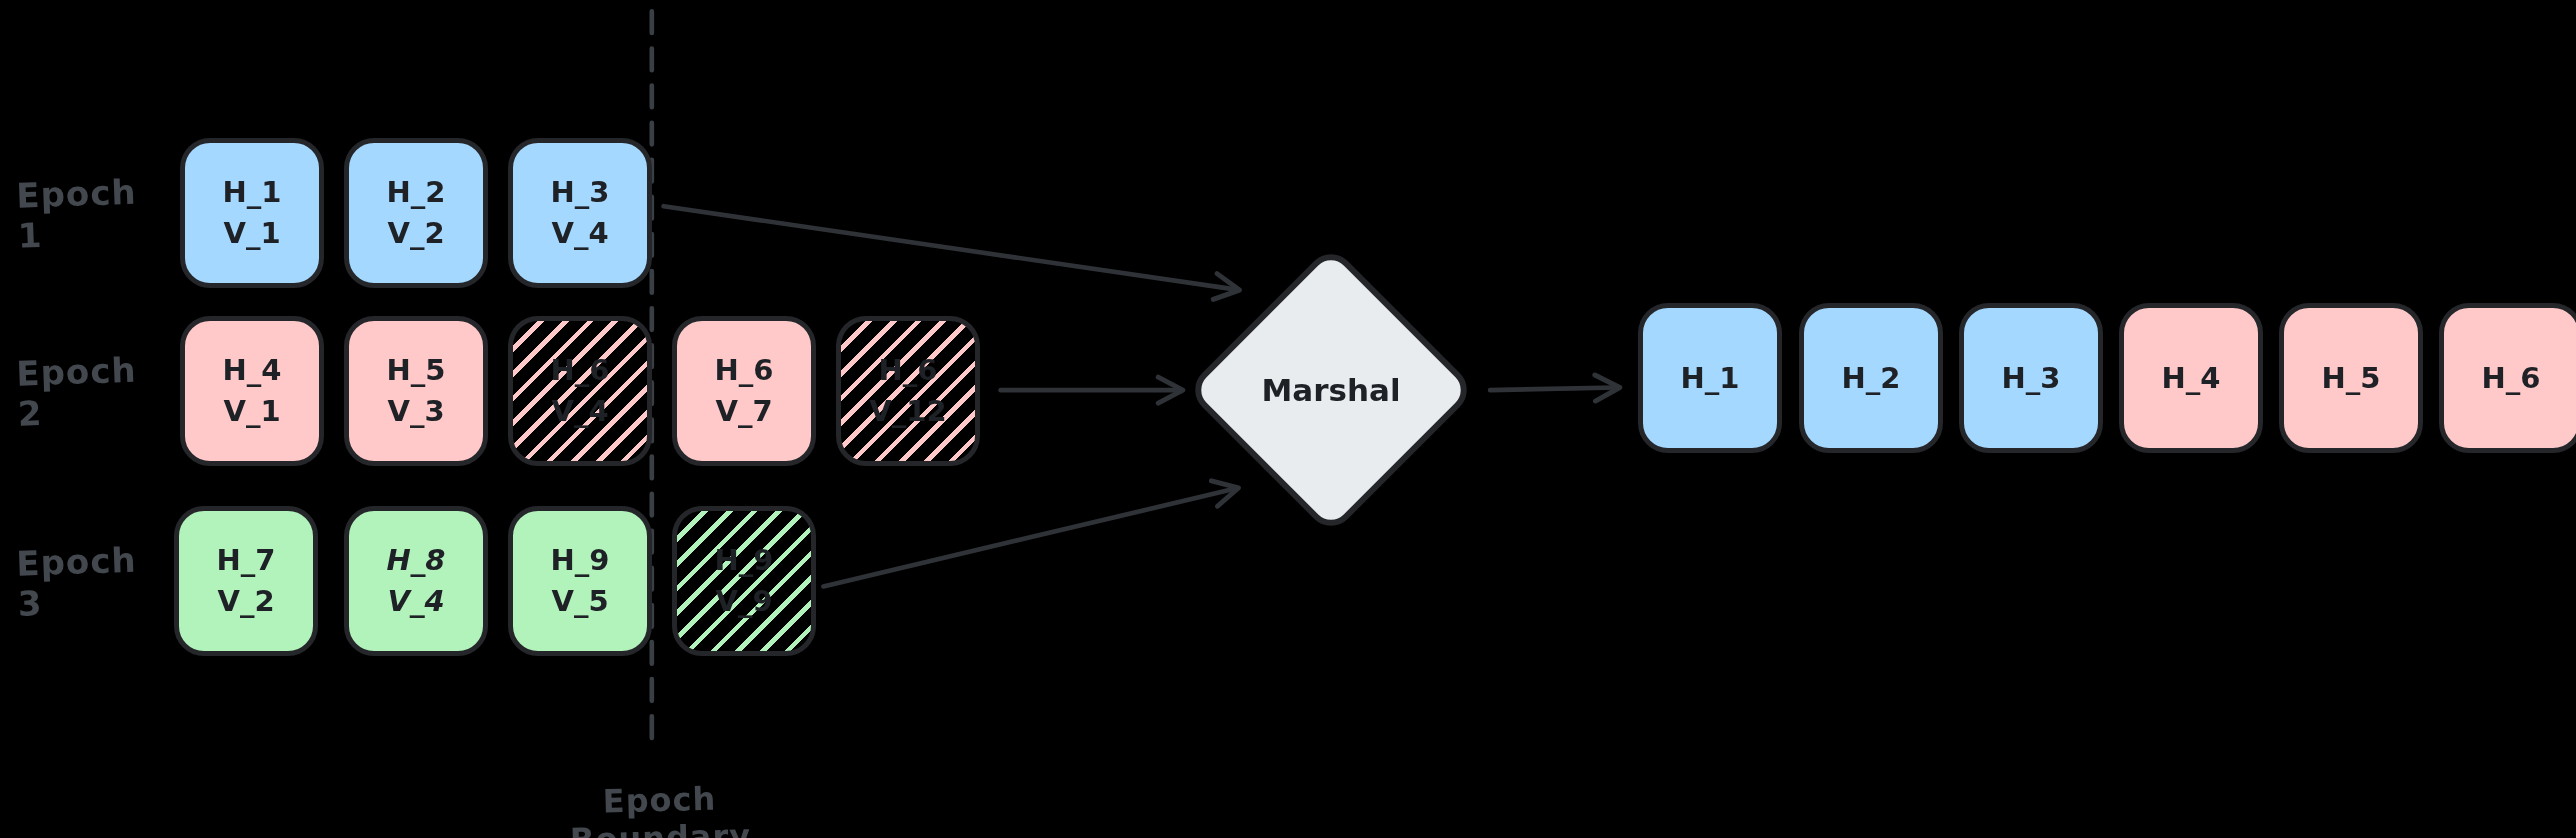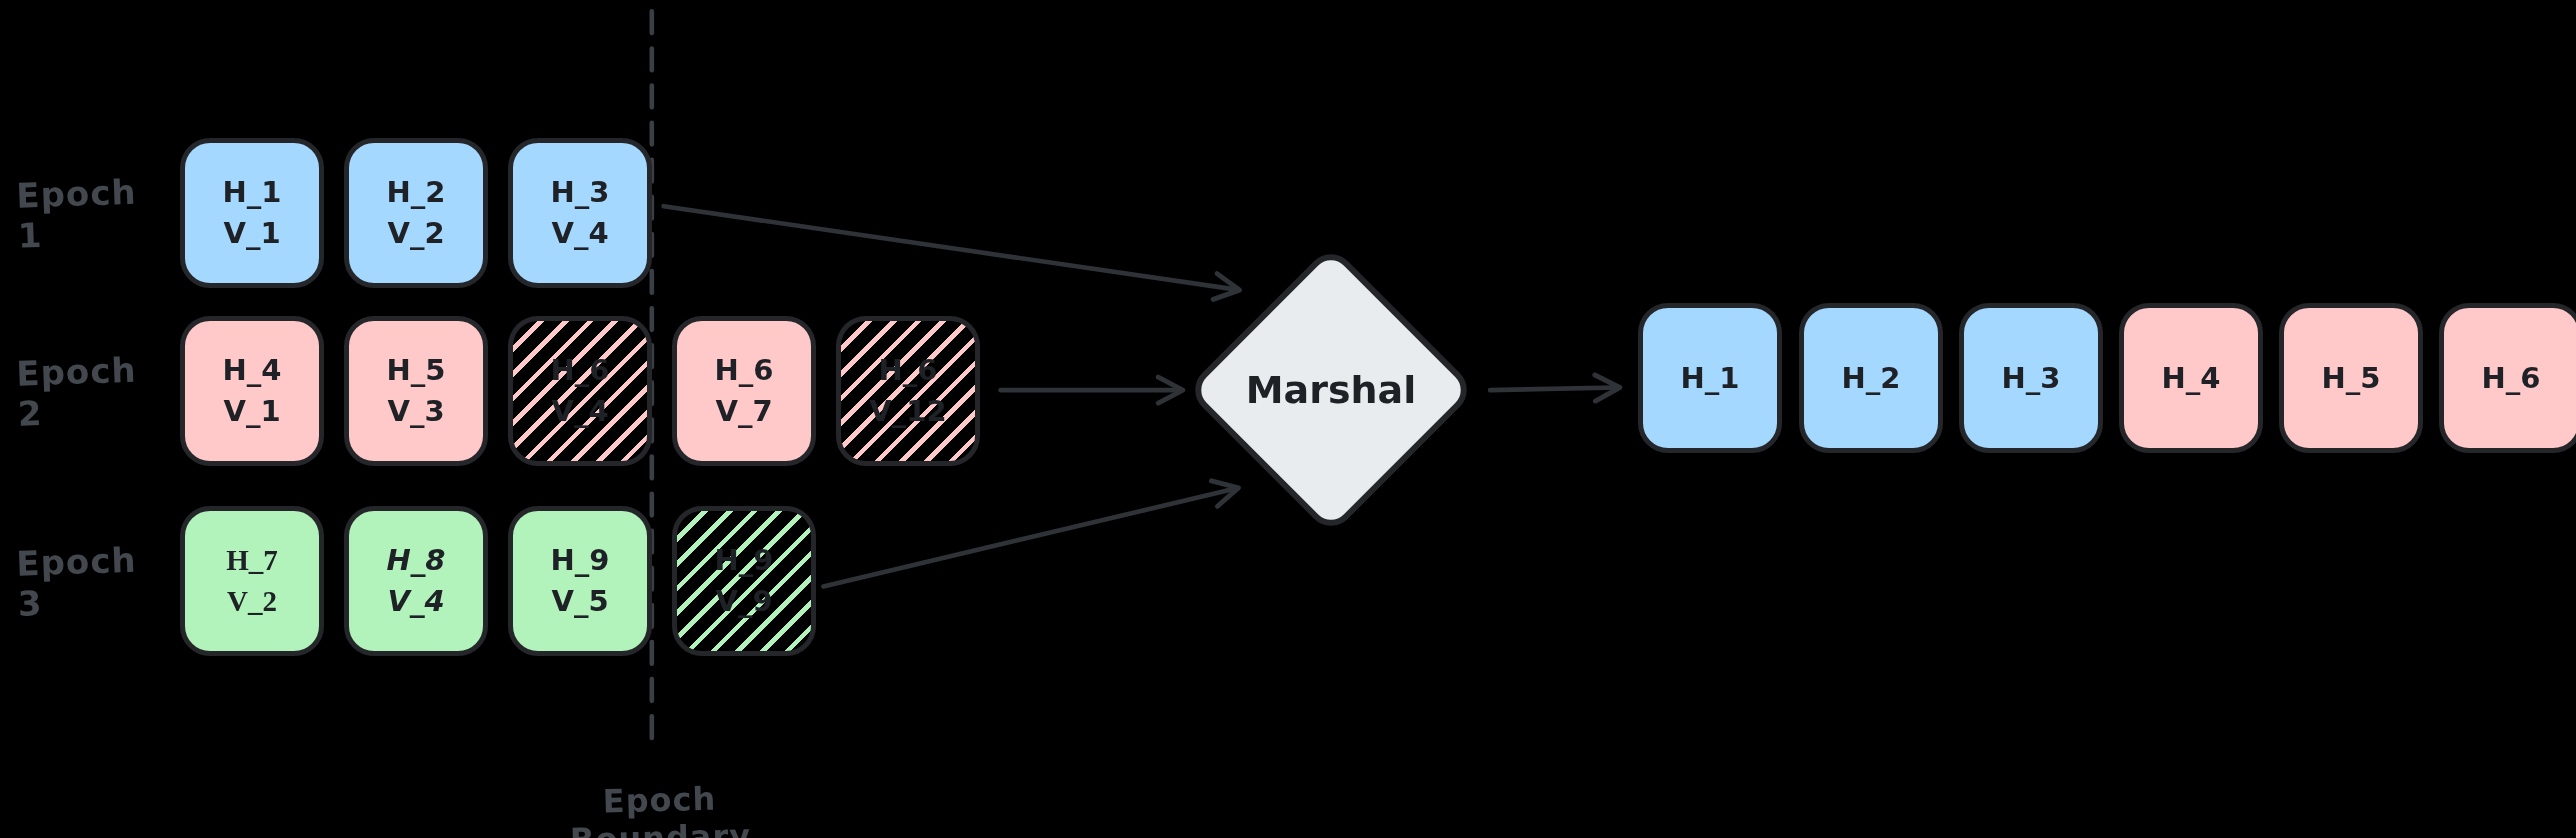--- a/index.html
+++ b/index.html
@@ -103,21 +103,21 @@
   }
   #marshal-label {
     position: absolute;
     left: 1228px;
     top: 287px;
     width: 206px;
     height: 206px;
     display: flex;
     align-items: center;
     justify-content: center;
-    font-size: 38px;
+    font-size: 31px;
     font-weight: 600;
     color: var(--box_text, #1e2126);
   }
   #boundary-label {
     position: absolute;
     left: 526px;
     top: 781px;
     width: 268px;
     text-align: center;
     font-size: 32px;
@@ -179,21 +179,21 @@
           <span class="ln">H_6</span>
           <span class="ln">V_7</span>
         </div>
         <div class="box hatched" style="left: 836px; --fill: #ffc9c9;">
           <span class="ln">H_6</span>
           <span class="ln">V_12</span>
         </div>
       </div>
       <div class="epoch-row" style="top: 506px;">
         <div class="epoch-label">Epoch 3</div>
-        <div class="box solid" style="left: 180px; font-family: Liberation Serif, serif; --fill: #b2f2bb;">
+        <div class="box solid" style="left: 174px; --fill: #b2f2bb;">
           <span class="ln">H_7</span>
           <span class="ln">V_2</span>
         </div>
         <div class="box solid" style="left: 344px; font-style: italic; --fill: #b2f2bb;">
           <span class="ln">H_8</span>
           <span class="ln">V_4</span>
         </div>
         <div class="box solid" style="left: 508px; --fill: #b2f2bb;">
           <span class="ln">H_9</span>
           <span class="ln">V_5</span>

